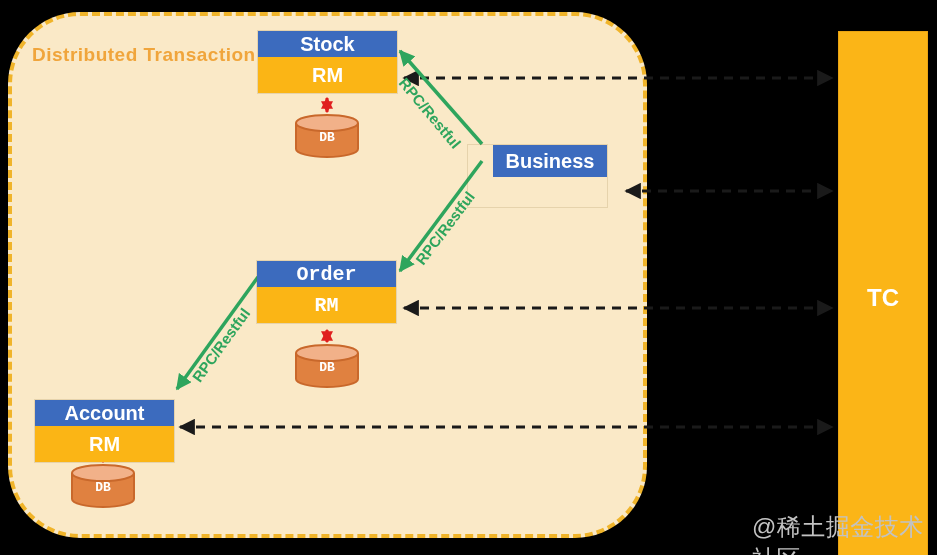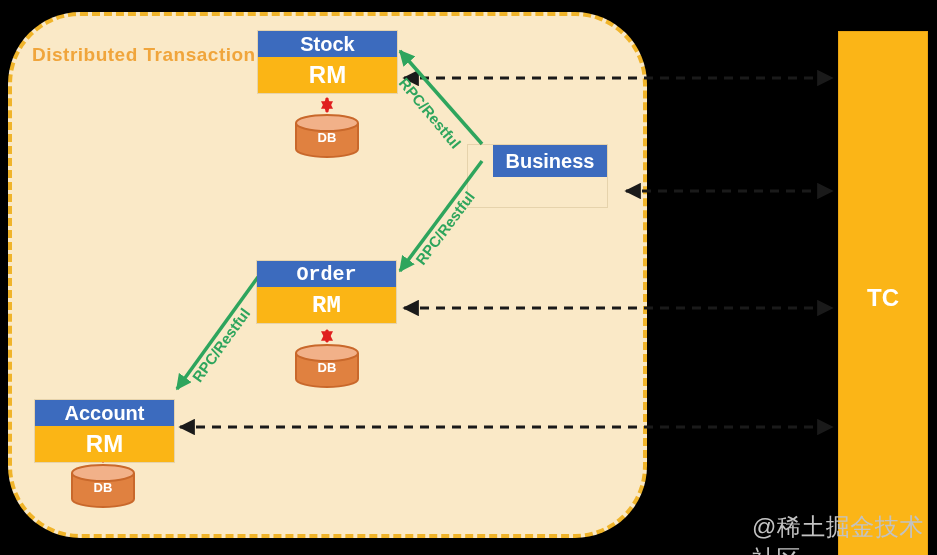--- a/index.html
+++ b/index.html
@@ -53,33 +53,33 @@
     background: #3C6BBE;
     color: #ffffff;
     font-size: 20px;
     font-weight: bold;
     display: flex; align-items: center; justify-content: center;
   }
   .node .role {
     height: 44px;
     background: #FBB515;
     color: #ffffff;
-    font-size: 24px;
+    font-size: 20px;
     font-weight: bold;
     display: flex; align-items: center; justify-content: center;
   }
   .node-stock   { left: 258px; top: 31px;  }
   .node-business{ left: 468px; top: 145px; padding-left: 25px; }
   .node-order   { left: 257px; top: 261px; font-family: Liberation Mono, monospace; }
   .node-account { left: 35px;  top: 400px; }
 
   
   .db {
     position: absolute;
-    width: 68px; height: 46px;
+    width: 68px; height: 46px; font-family: Liberation Mono, monospace;
   }
   .db-stock   { left: 293px; top: 114px; }
   .db-order   { left: 293px; top: 344px; }
   .db-account { left: 69px;  top: 464px; }
   .db .db-label {
     position: absolute;
     left: 0; top: 16px; width: 100%;
     text-align: center;
     color: #ffffff;
     font-weight: bold;

